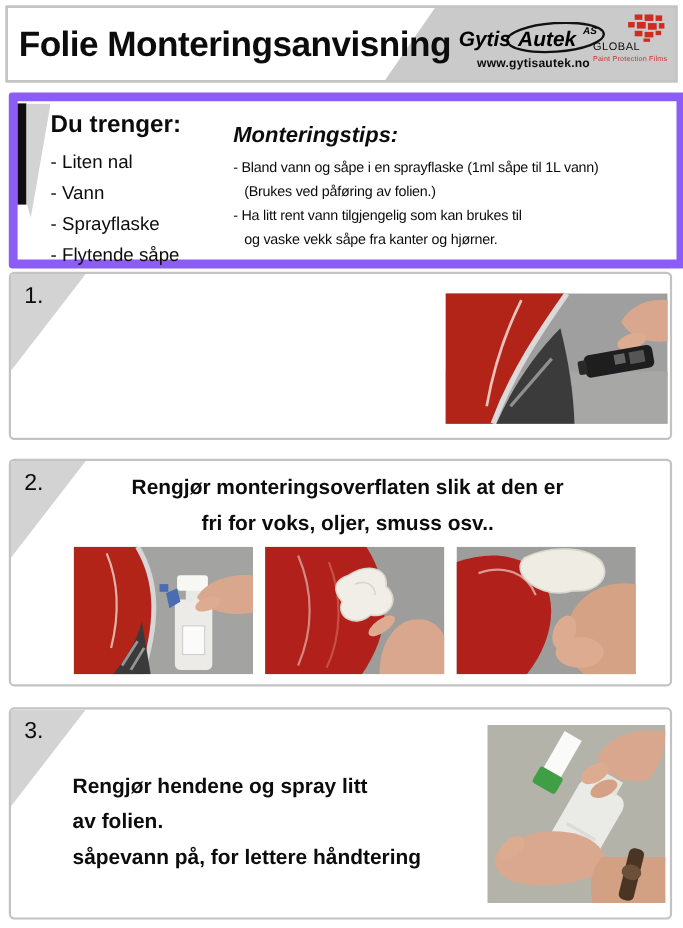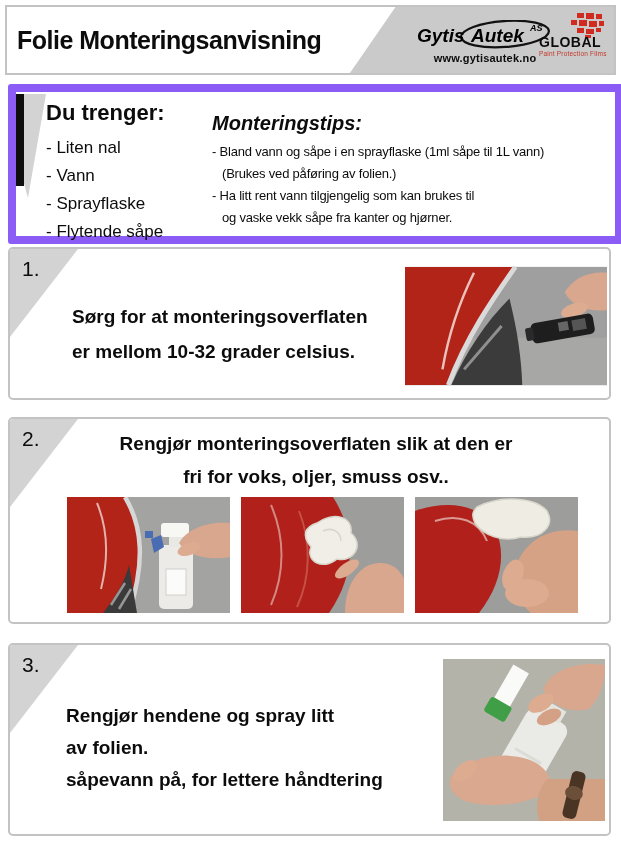--- a/index.html
+++ b/index.html
@@ -5,27 +5,27 @@
   html,body { margin:0; padding:0; background:#ffffff; }
   body { font-family:"Liberation Sans","DejaVu Sans",sans-serif; color:#0c0c0c; }
   .page { position:relative; width:621px; height:844px; background:#fff; overflow:hidden; }
 
   
   .header { position:absolute; left:5px; top:5px; width:607px; height:66px;
             background:#cacaca; border:2px solid #c3c3c3; }
   .header-white { position:absolute; inset:0; background:#ffffff;
             clip-path:polygon(0 0, 64% 0, 56.5% 100%, 0 100%); }
   .title { position:absolute; left:10px; top:0; height:66px; display:flex; align-items:center;
-            font-size:25px; font-weight:bold; letter-spacing:-0.5px; white-space:nowrap; }
+            font-size:32px; font-weight:bold; letter-spacing:-0.5px; white-space:nowrap; }
   .gytis { position:absolute; left:408px; top:13px; width:140px; text-align:center; }
   .gytis svg { display:block; }
   .gytis-web { font-size:11px; font-weight:bold; margin-top:-2px; letter-spacing:0.2px; }
   .global { position:absolute; right:5px; top:6px; width:70px; text-align:left; }
   .global-globe { display:block; margin-left:26px; }
-  .global-name { font-size:14px; font-weight:bold; letter-spacing:0.5px; margin-top:-4px; line-height:15px; }
+  .global-name { font-size:10px; font-weight:normal; letter-spacing:0.5px; margin-top:-4px; line-height:15px; }
   .global-tagline { font-size:6.5px; color:#c0392b; letter-spacing:0.2px; line-height:8px; }
 
   
   .tipsbox { position:absolute; left:8px; top:84px; width:599px; height:144px;
              background:#fff; border:8px solid #8b5cf6; border-radius:3px; }
   .tips-blackbar { position:absolute; left:0; top:2px; width:8px; height:92px; background:#0e0e0e; }
   .tips-wedge { position:absolute; left:8px; top:2px; width:22px; height:104px; background:#d3d3d3;
              clip-path:polygon(0 0, 100% 0, 18% 100%, 0 86%); }
   .needs-col { position:absolute; left:30px; top:8px; width:162px; }
   .needs-heading { font-size:22px; font-weight:bold; margin-bottom:8px; }
@@ -111,24 +111,20 @@
       <div class="tip-line">- Bland vann og såpe i en sprayflaske (1ml såpe til 1L vann)</div>
       <div class="tip-line indent">(Brukes ved påføring av folien.)</div>
       <div class="tip-line">- Ha litt rent vann tilgjengelig som kan brukes til</div>
       <div class="tip-line indent">og vaske vekk såpe fra kanter og hjørner.</div>
     </div>
   </div>
 
   <div class="step step1">
     <div class="wedge"></div>
     <div class="stepnum">1.</div>
-    <div class="steptext">
-      <div>Sørg for at monteringsoverflaten</div>
-      <div>er mellom 10-32 grader celsius.</div>
-    </div>
     <div class="photo p-step1">
       <svg width="202" height="120" viewBox="0 0 205 120">
         <rect width="205" height="120" fill="#9f9f9f"></rect>
         <rect y="72" width="205" height="48" fill="#a7a7a5"></rect>
         <path d="M0,0 H112 C88,34 62,72 44,120 H0 Z" fill="#b22318"></path>
         <path d="M70,6 C55,36 44,70 38,104" stroke="#f3ded8" stroke-width="2.5" fill="none" opacity="0.85"></path>
         <path d="M112,0 C88,34 62,72 44,120" stroke="#dadada" stroke-width="5" fill="none"></path>
         <path d="M47,120 C62,86 82,56 106,32 C114,64 118,92 119,120 Z" fill="#3b3b3b"></path>
         <path d="M60,104 L98,60" stroke="#c8c8c8" stroke-width="3" opacity="0.6"></path>
         <path d="M205,6 C186,4 170,12 162,26 C170,40 186,46 205,44 Z" fill="#d8a78d"></path>

